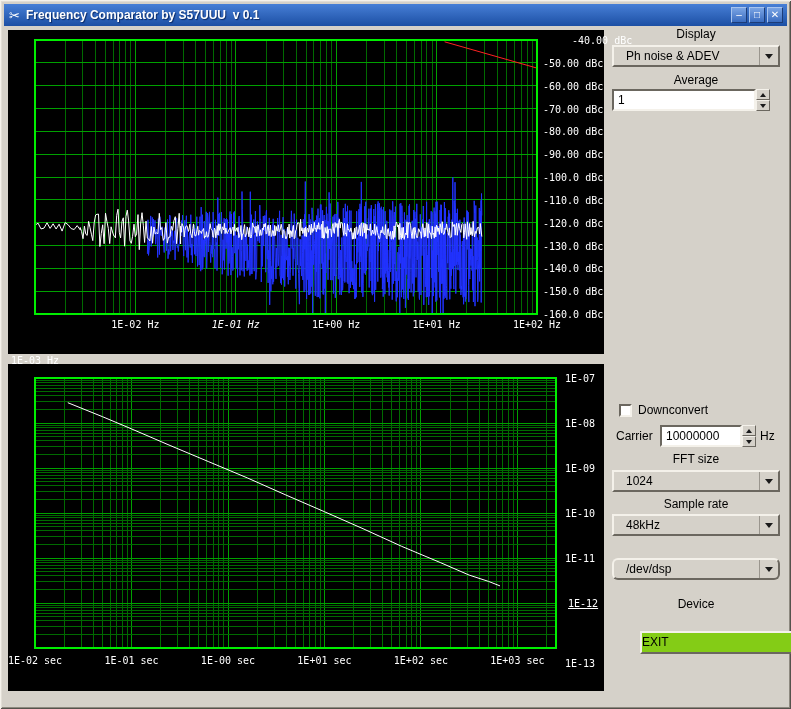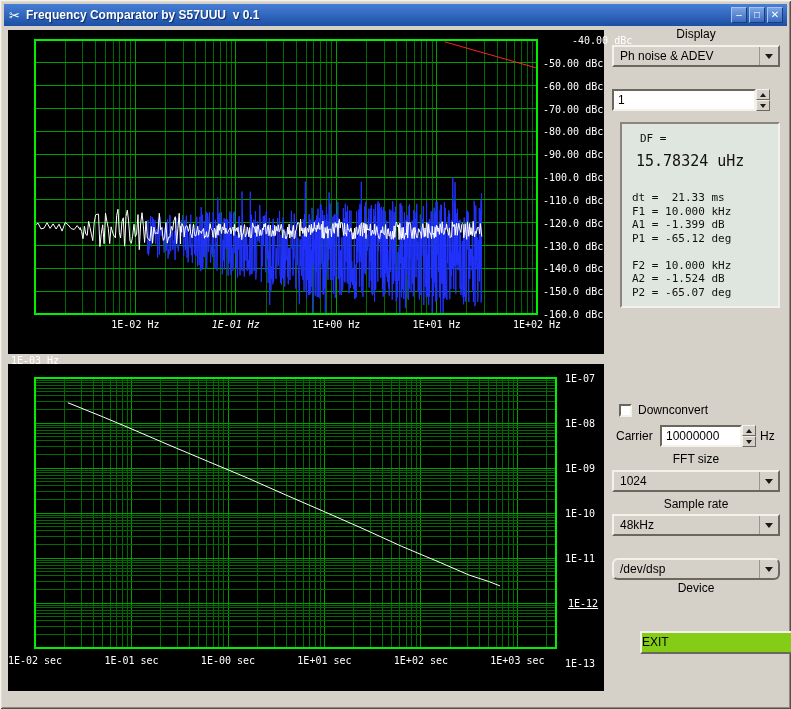--- a/index.html
+++ b/index.html
@@ -18,21 +18,21 @@
   .plot{position:absolute;left:8px;background:#000;}
   #plot-top{top:30px;width:596px;height:324px;}
   #plot-bottom{top:364px;width:596px;height:327px;}
   .plot svg{position:absolute;left:0;top:0;}
   .ticklabel{position:absolute;color:#fff;font:10px "DejaVu Sans Mono",monospace;white-space:nowrap;}
   .xtick{transform:translateX(-50%);}
   .lbl{position:absolute;font-size:12px;color:#000;text-align:center;}
   .lbl-left{position:absolute;font-size:12px;color:#000;}
   .combo{position:absolute;height:22px;box-sizing:border-box;background:#d5d1c9;display:flex;align-items:center;
     border:2px solid;border-color:#f4f1ea #6b675f #6b675f #f4f1ea;cursor:default;}
-  .ctxt{flex:1;padding-left:6px;font-size:12px;white-space:nowrap;overflow:hidden;}
+  .ctxt{flex:1;padding-left:12px;font-size:12px;white-space:nowrap;overflow:hidden;}
   .arrowbox{width:18px;align-self:stretch;border-left:1px solid #9a968e;display:flex;align-items:center;justify-content:center;}
   .tri-down{width:0;height:0;border-left:4px solid transparent;border-right:4px solid transparent;border-top:5px solid #1a1a1a;}
   .tri-up-s{width:0;height:0;border-left:3px solid transparent;border-right:3px solid transparent;border-bottom:4px solid #1a1a1a;}
   .tri-down-s{width:0;height:0;border-left:3px solid transparent;border-right:3px solid transparent;border-top:4px solid #1a1a1a;}
   .spin{position:absolute;height:22px;display:flex;box-sizing:border-box;}
   .field{flex:1;min-width:0;background:#fff;border:2px solid;border-color:#6b675f #f4f1ea #f4f1ea #6b675f;
     font:12px "Liberation Sans",sans-serif;padding:0 0 0 4px;outline:none;box-sizing:border-box;}
   .spinbtns{width:14px;display:flex;flex-direction:column;}
   .spinbtn{flex:1;background:#d5d1c9;border:1px solid;border-color:#f4f1ea #6b675f #6b675f #f4f1ea;
     display:flex;align-items:center;justify-content:center;cursor:default;}
@@ -272,38 +272,34 @@
 
   <div class="lbl" style="left:612px;top:27px;width:168px;">Display</div>
 
   <div class="combo" style="left:612px;top:45px;width:168px;">
     <span class="ctxt">Ph noise &amp; ADEV</span>
     <span class="arrowbox">
         <span class="tri-down"></span>
       </span>
   </div>
 
+  <div class="lbl" style="left:612px;top:73px;width:168px;">Average</div>
 
   <div class="spin" style="left:612px;top:89px;width:158px;">
     <input class="field" value="1" style="">
     <span class="spinbtns">
       <span class="spinbtn">
           <span class="tri-up-s"></span>
         </span>
       <span class="spinbtn">
           <span class="tri-down-s"></span>
         </span>
     </span>
   </div>
 
-  <div class="infopanel">
-    <div class="df-label">DF =</div>
-    <div class="df-value">15.78324 uHz</div>
-    <div class="info-lines"><div>dt =  21.33 ms</div><div>F1 = 10.000 kHz</div><div>A1 = -1.399 dB</div><div>P1 = -65.12 deg</div><div>&nbsp;</div><div>F2 = 10.000 kHz</div><div>A2 = -1.524 dB</div><div>P2 = -65.07 deg</div></div>
-  </div>
 
   <div class="checkrow">
     <span class="checkbox"></span>
     <span class="clabel">Downconvert</span>
   </div>
 
   <div class="lbl-left" style="left:616px;top:429px;">Carrier</div>
   <div class="spin" style="left:660px;top:425px;width:96px;">
     <input class="field" value="10000000" style="">
     <span class="spinbtns">
@@ -326,21 +322,21 @@
   </div>
 
   <div class="lbl" style="left:612px;top:497px;width:168px;">Sample rate</div>
   <div class="combo" style="left:612px;top:514px;width:168px;">
     <span class="ctxt">48kHz</span>
     <span class="arrowbox">
         <span class="tri-down"></span>
       </span>
   </div>
 
-  <div class="lbl" style="left:612px;top:541px;width:168px;margin-top:40px;">Device</div>
+  <div class="lbl" style="left:612px;top:557px;width:168px;margin-top:40px;">Device</div>
   <div class="combo" style="left:612px;top:558px;width:168px;border-radius:6px;">
     <span class="ctxt">/dev/dsp</span>
     <span class="arrowbox">
         <span class="tri-down"></span>
       </span>
   </div>
 
   <div class="button">EXIT</div>
 
 </div>

